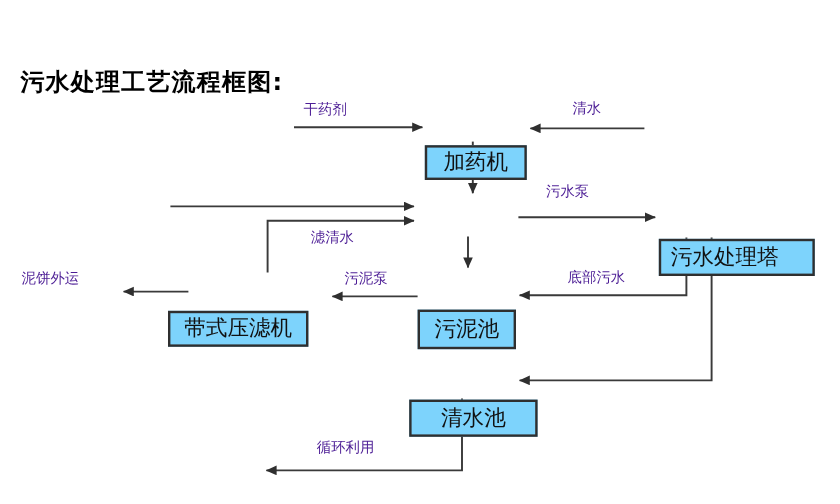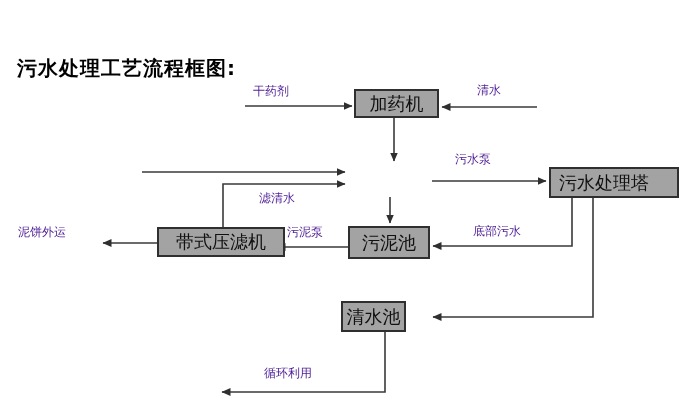--- a/index.html
+++ b/index.html
@@ -29,28 +29,29 @@
   }
   .lines {
     position: absolute;
     left: 0;
     top: 0;
   }
   .box {
     position: absolute;
     box-sizing: border-box;
     border: 2px solid #2f2f2f;
-    background: #a3a3a3;
+    background: #7dd3fc;
     display: flex;
     align-items: center;
     justify-content: center;
     font-size: 18px;
     line-height: 1;
     color: #111111;
     white-space: nowrap;
+    margin-top: 32px;
   }
   .box.left-align {
     justify-content: flex-start;
     padding-left: 8px;
   }
   .lbl {
     position: absolute;
     font-size: 12px;
     line-height: 1;
     color: #4c1d95;
@@ -90,25 +91,25 @@
 
 
   <div class="box left-align" style="left:549px; top:167px; width:130px; height:31px">
     <span>污水处理塔</span>
   </div>
 
   <div class="box" style="left:348px; top:226px; width:82px; height:33px">
     <span>污泥池</span>
   </div>
 
-  <div class="box" style="left:157px; top:227px; width:128px; height:30px">
+  <div class="box" style="left:140px; top:227px; width:117px; height:30px">
     <span>带式压滤机</span>
   </div>
 
-  <div class="box" style="left:341px; top:301px; width:65px; height:31px">
+  <div class="box" style="left:341px; top:301px; width:107px; height:31px">
     <span>清水池</span>
   </div>
 
   <div class="lbl" style="left:253px; top:85px">干药剂</div>
 
   <div class="lbl" style="left:477px; top:84px">清水</div>
 
 
   <div class="lbl" style="left:455px; top:153px">污水泵</div>
 

